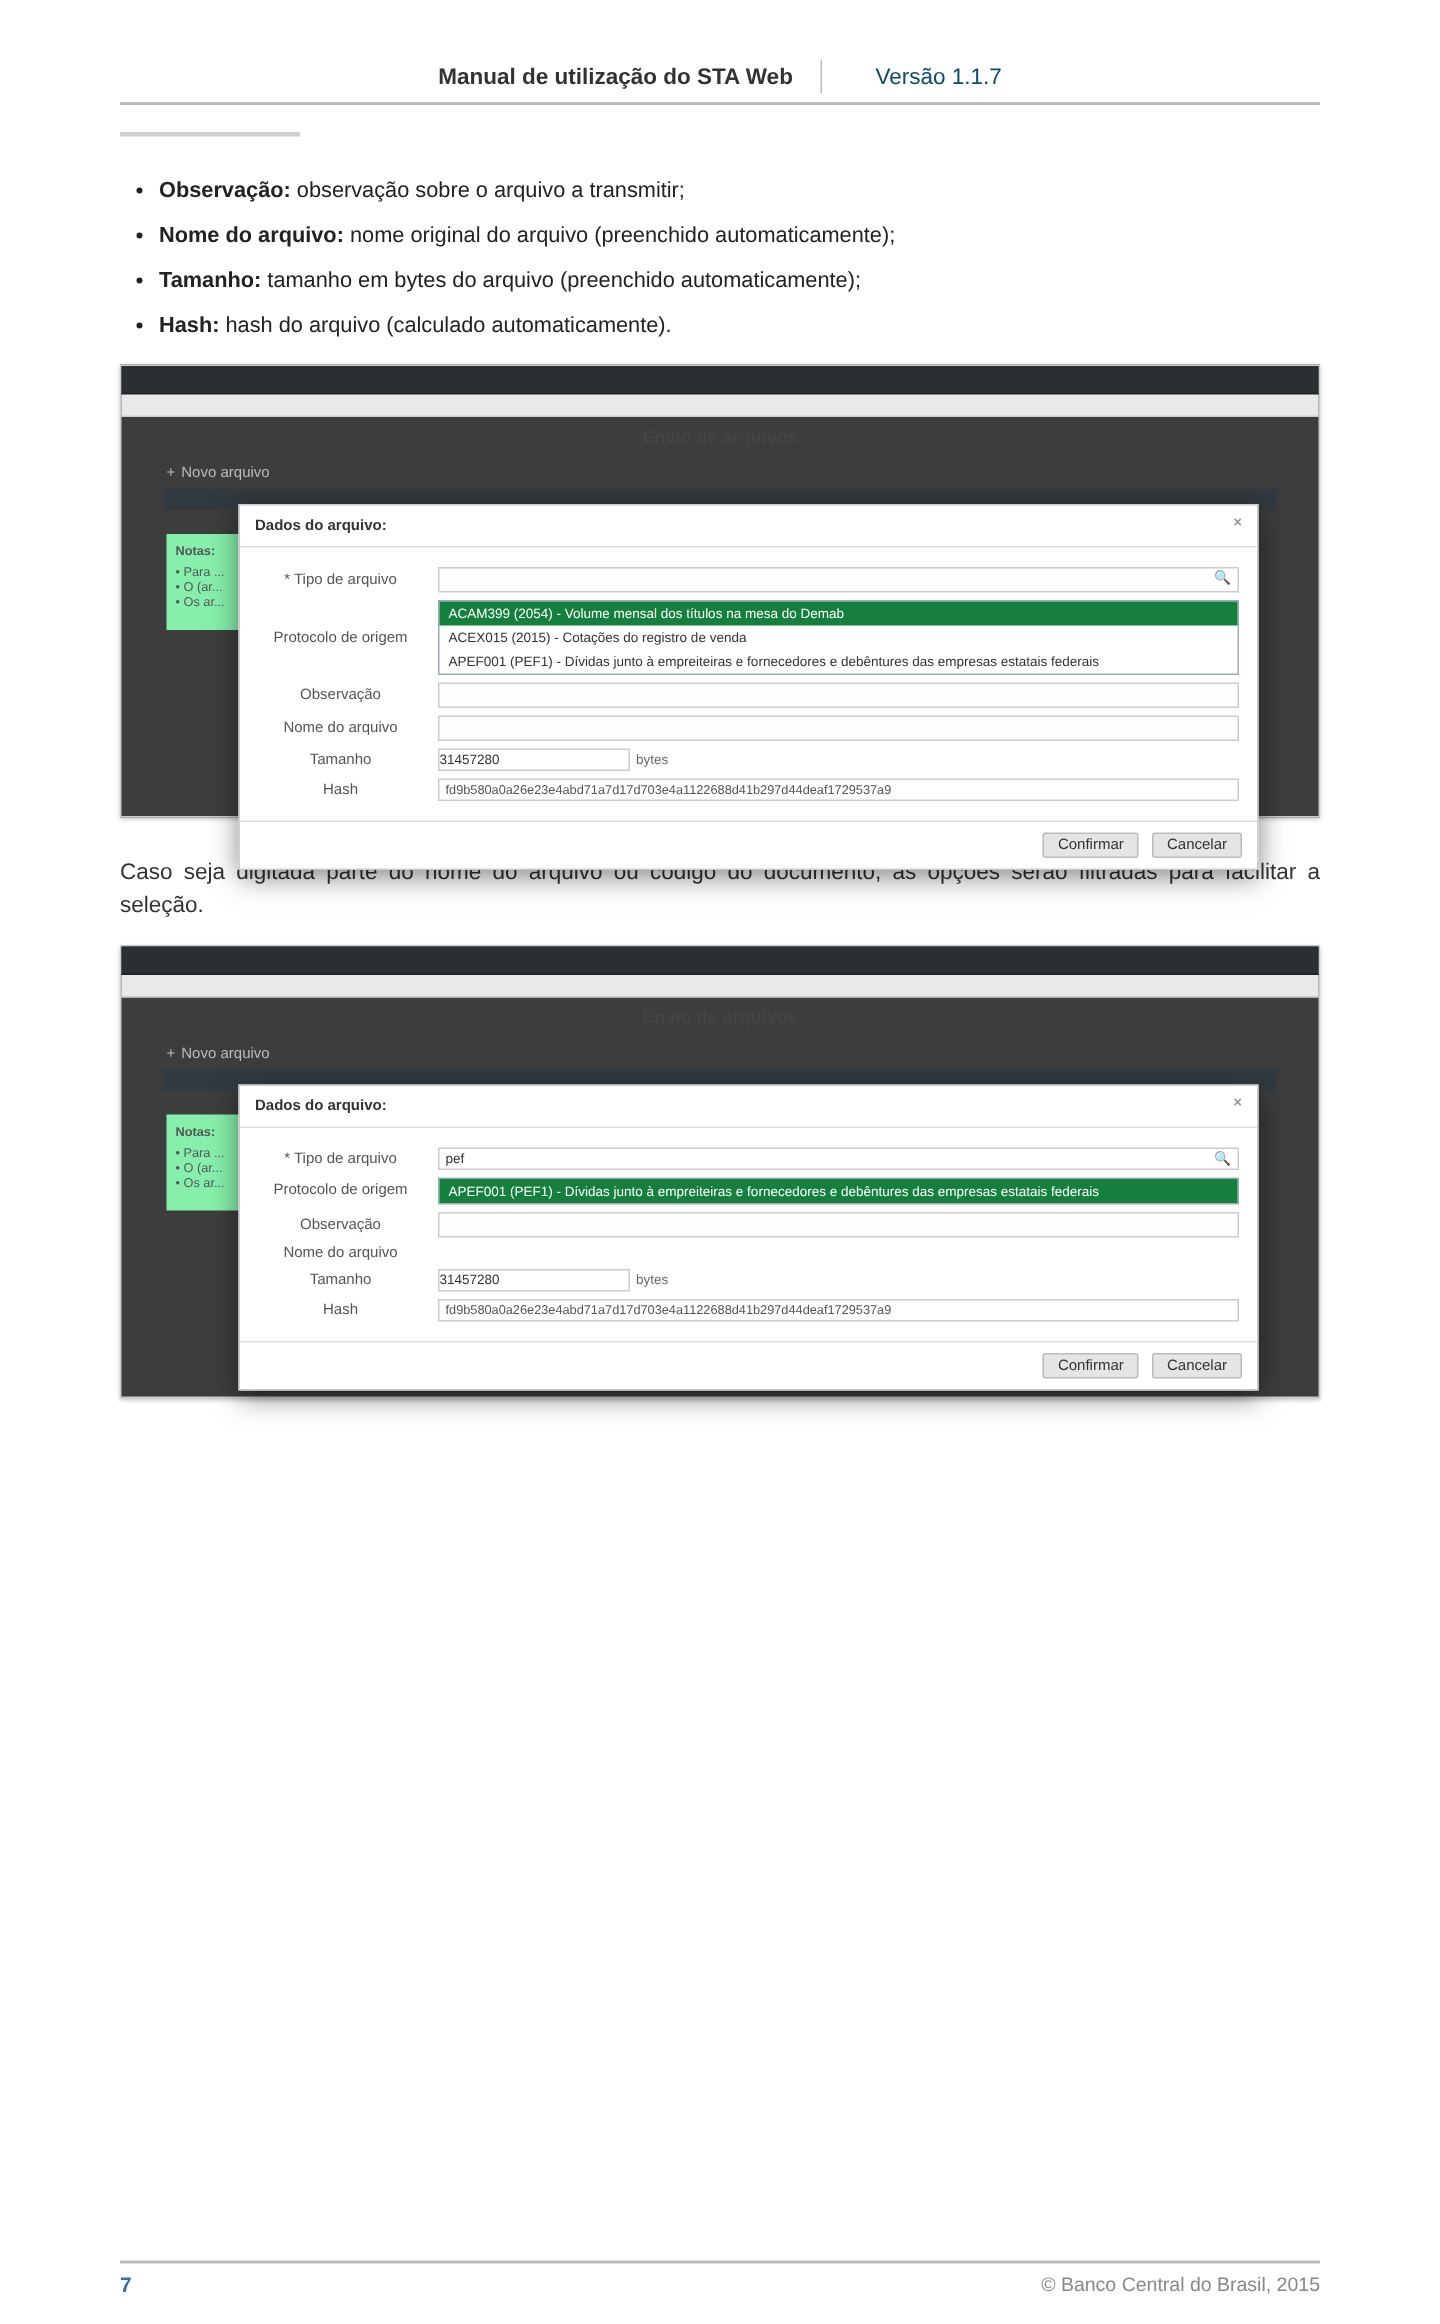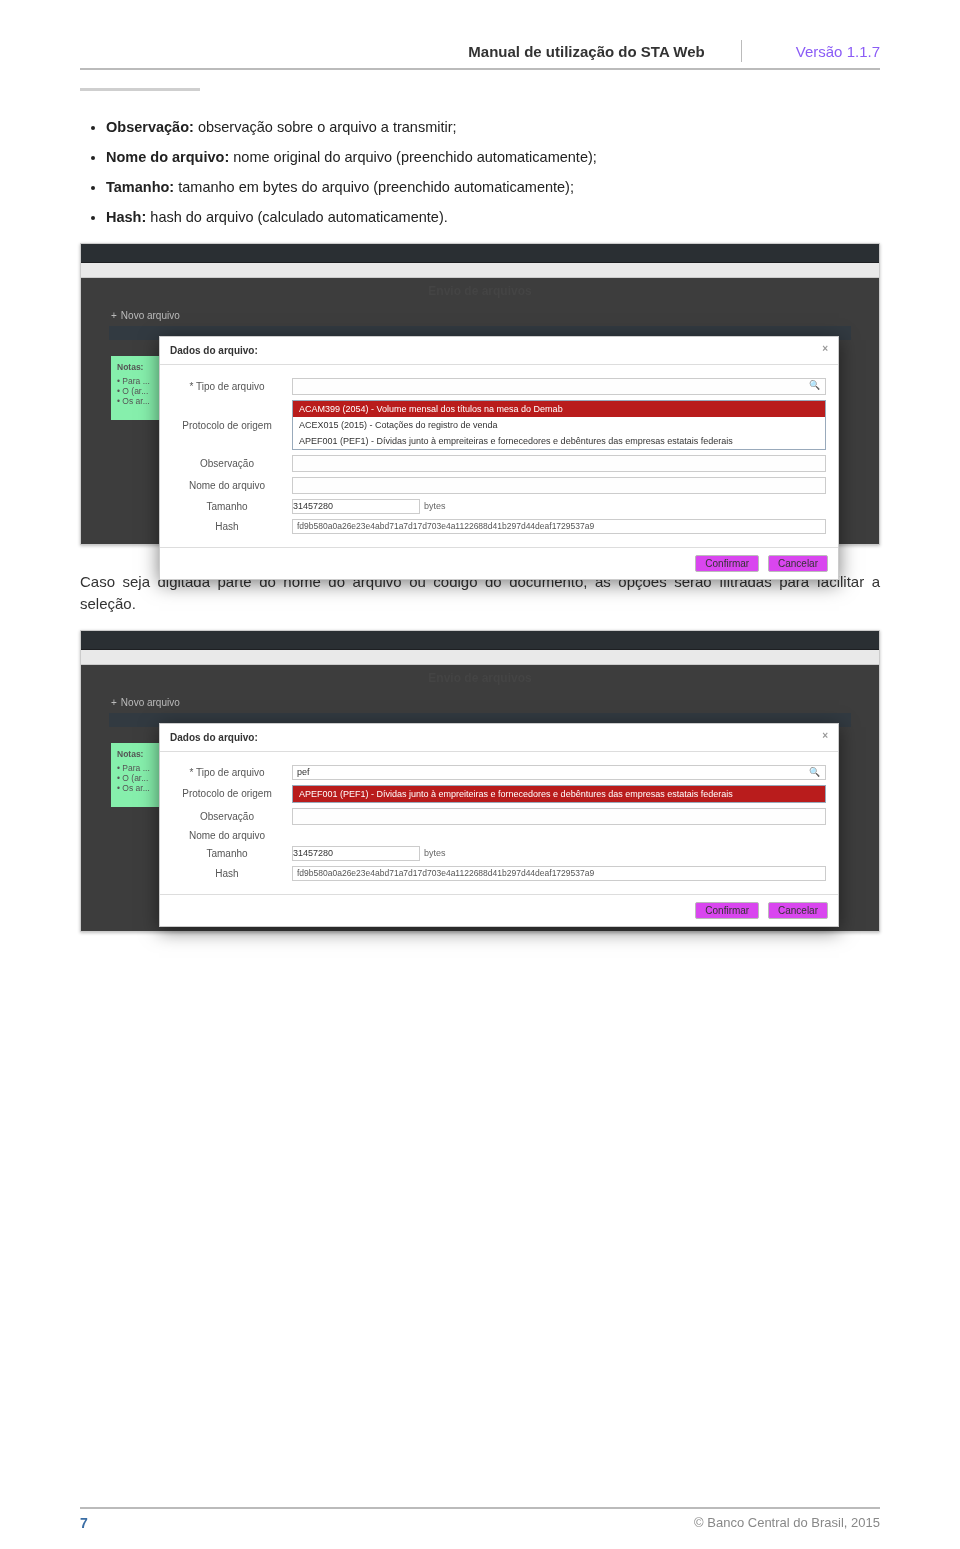--- a/index.html
+++ b/index.html
@@ -1,19 +1,19 @@
 <!DOCTYPE html>
 <html><head>
 <meta charset="utf-8">
 <style>
   html,body{margin:0;padding:0;background:#fff;font-family:Arial,Helvetica,sans-serif;color:#222}
   .page{width:960px;min-height:1549px;margin:0 auto;position:relative;box-sizing:border-box;padding:40px 80px 40px 80px}
-  .header-line{display:flex;justify-content:flex-end;align-items:center;gap:28px;font-size:15px}
+  .header-line{display:flex;justify-content:center;align-items:center;gap:10px;font-size:15px}
   .header-title{font-weight:bold;color:#333}
-  .header-version{color:#8b5cf6;margin-left:18px}
+  .header-version{color:#0c4a6e;margin-left:18px}
   .header-sep{border-left:1px solid #bbb;height:22px;margin:0 8px;display:inline-block}
   .hr-thin{border:none;border-top:2px solid #bbb;margin:6px 0 0 0}
   .hr-short{border:none;border-top:3px solid #cfcfcf;width:120px;margin:18px 0 28px 0}
   .body-text{font-size:15px;line-height:1.45;text-align:justify;color:#333}
   ul.bullets{margin:0 0 18px 26px;padding:0}
   ul.bullets li{margin-bottom:14px;font-size:14.5px;text-align:justify}
   ul.bullets li .bold{font-weight:bold}
   .screenshot{background:#3d3d3d;height:300px;margin:14px 0 26px 0;position:relative;border:1px solid #ccc;box-shadow:0 1px 3px rgba(0,0,0,.25)}
   .topbar{background:#2a2f33;height:18px;border-bottom:1px solid #1d1f22}
   .menubar{background:#e9e9e9;height:14px;border-bottom:1px solid #ccc}
@@ -26,26 +26,26 @@
   .modal-h .x{position:absolute;right:10px;top:6px;color:#999;cursor:pointer}
   .notas{position:absolute;left:30px;top:112px;background:#86efac;width:52px;padding:6px 6px 14px 6px;font-size:8.5px;color:#555}
   .notas b{display:block;margin-bottom:4px}
   .fields{padding:8px 12px}
   .frow{display:flex;align-items:center;margin:5px 0}
   .flabel{width:110px;text-align:center;padding-right:10px;color:#555}
   .finput{flex:1;border:1px solid #ccc;height:15px;background:#fefefe;position:relative}
   .finput .mag{position:absolute;right:4px;top:1px;font-size:9px;color:#888}
   .dropdown{margin-left:120px;border:1px solid #9ab;background:#fff}
   .dropdown .opt{padding:3px 6px;font-size:9px}
-  .dropdown .opt.hl{background:#b91c1c;color:#fff}
+  .dropdown .opt.hl{background:#15803d;color:#fff}
   .small-in{width:120px;text-align:left;padding-right:6px;border:1px solid #ccc;height:13px;display:inline-block;font-size:9px;line-height:13px}
   .unit{font-size:9px;color:#666;margin-left:4px}
   .hashbox{flex:1;border:1px solid #ccc;height:13px;font-size:8.5px;line-height:13px;padding:0 4px;color:#555;overflow:hidden}
   .modal-f{border-top:1px solid #ddd;padding:7px 10px;text-align:right}
-  .btn{display:inline-block;background:#d946ef;border:1px solid #bbb;border-radius:2px;padding:2px 9px;font-size:10px;margin-left:6px}
+  .btn{display:inline-block;background:#e5e5e5;border:1px solid #bbb;border-radius:2px;padding:2px 9px;font-size:10px;margin-left:6px}
   .val-in{border:1px solid #ccc;height:13px;flex:1;font-size:9px;line-height:13px;padding:0 4px;color:#333}
   .footer{position:absolute;left:80px;right:80px;bottom:18px;border-top:2px solid #bbb;padding-top:6px;display:flex;justify-content:space-between;font-size:14px;color:#3b6ea5}
   .footer .pn{font-weight:bold}
   .footer .cp{color:#888;font-size:13px}
 </style>
 </head>
 <body>
 
 <div class="page">
   <div class="header-line">

